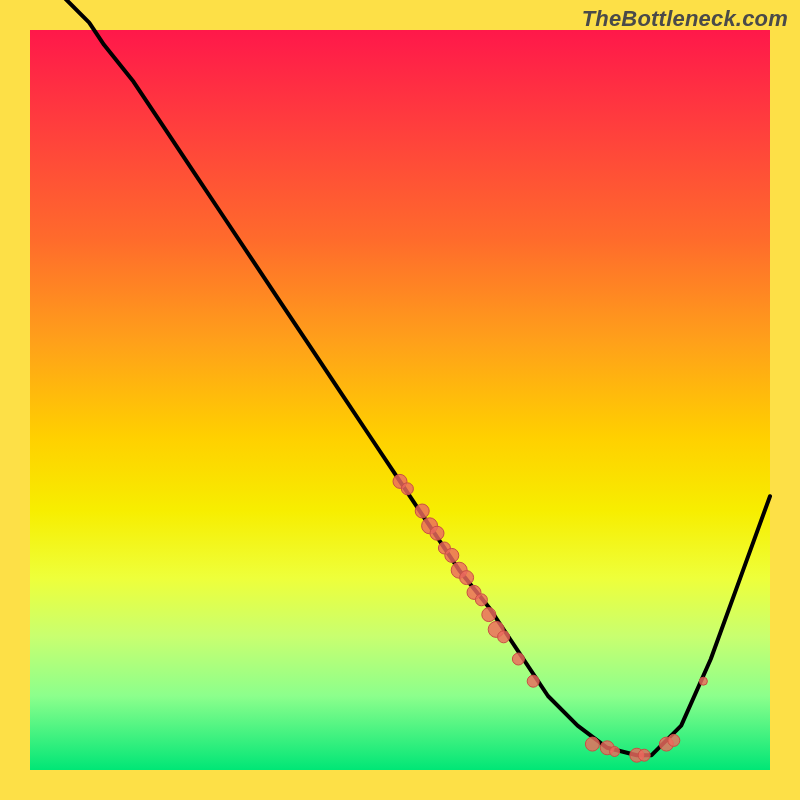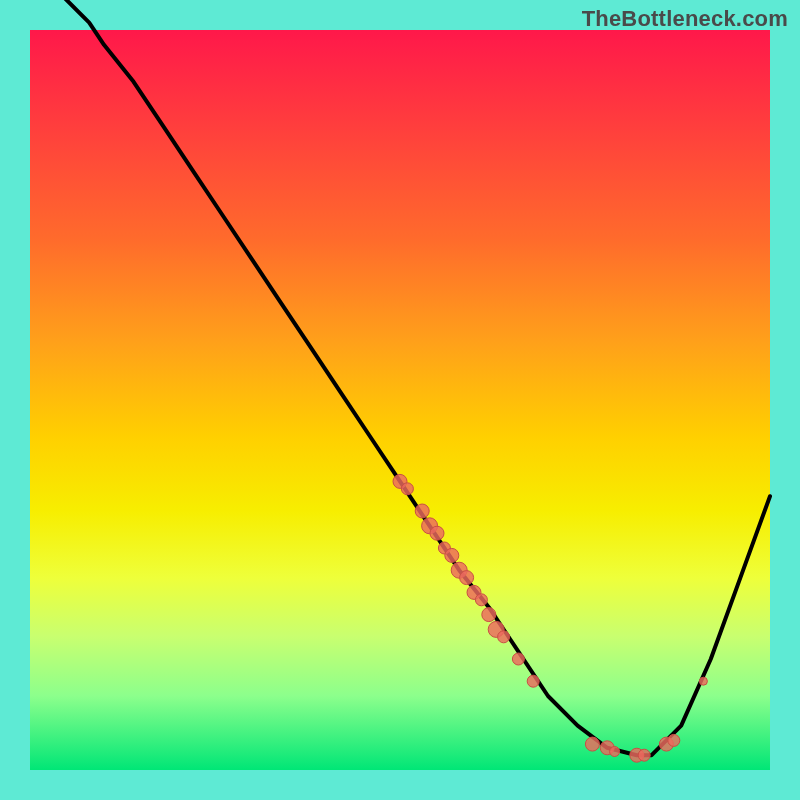--- a/index.html
+++ b/index.html
@@ -7,21 +7,22 @@
     padding: 0;
     background: #000;
     width: 800px;
     height: 800px;
     position: relative;
     font-family: Arial, Helvetica, sans-serif;
   }
   .outer {
     position: absolute;
     inset: 0;
-    background: #5eead4;
+    background: #fde047;
+    font-style: italic;
   }
   .plot {
     position: absolute;
     left: 30px;
     top: 30px;
     width: 740px;
     height: 740px;
     
     background: linear-gradient(
       to bottom,

